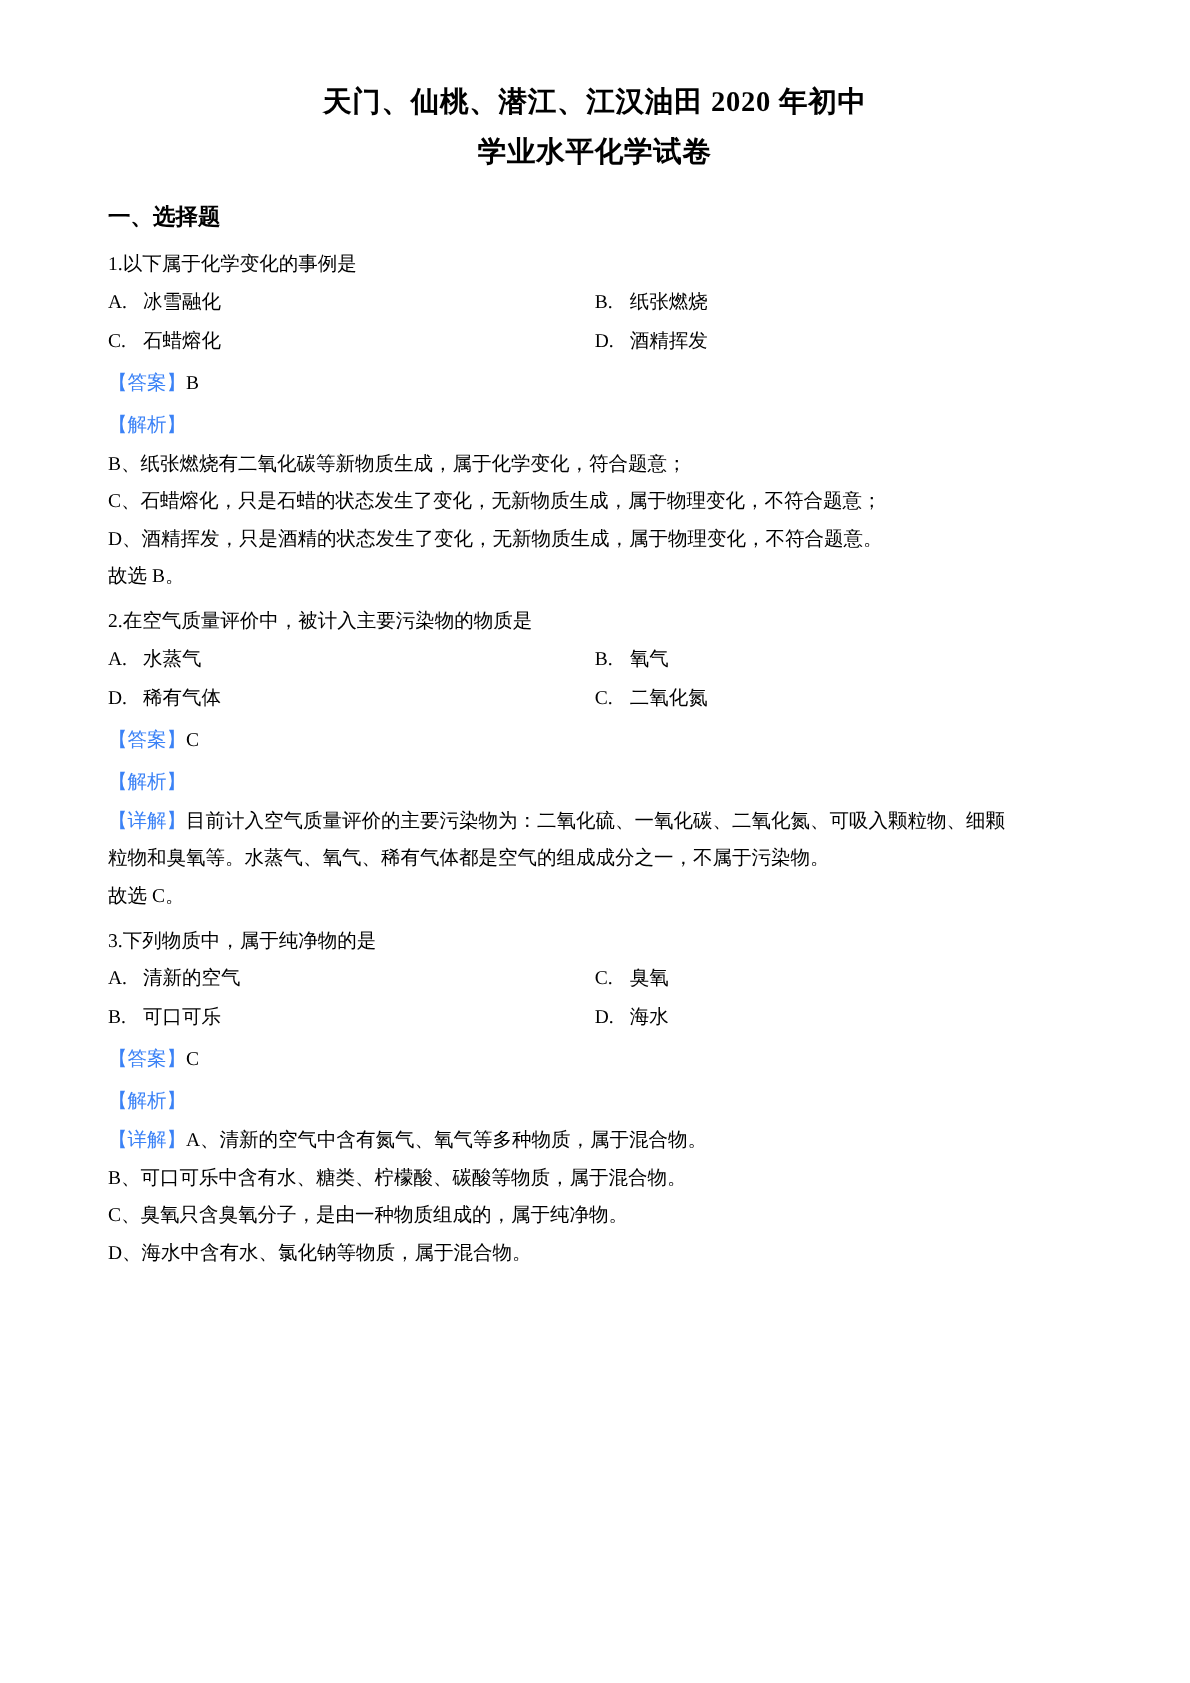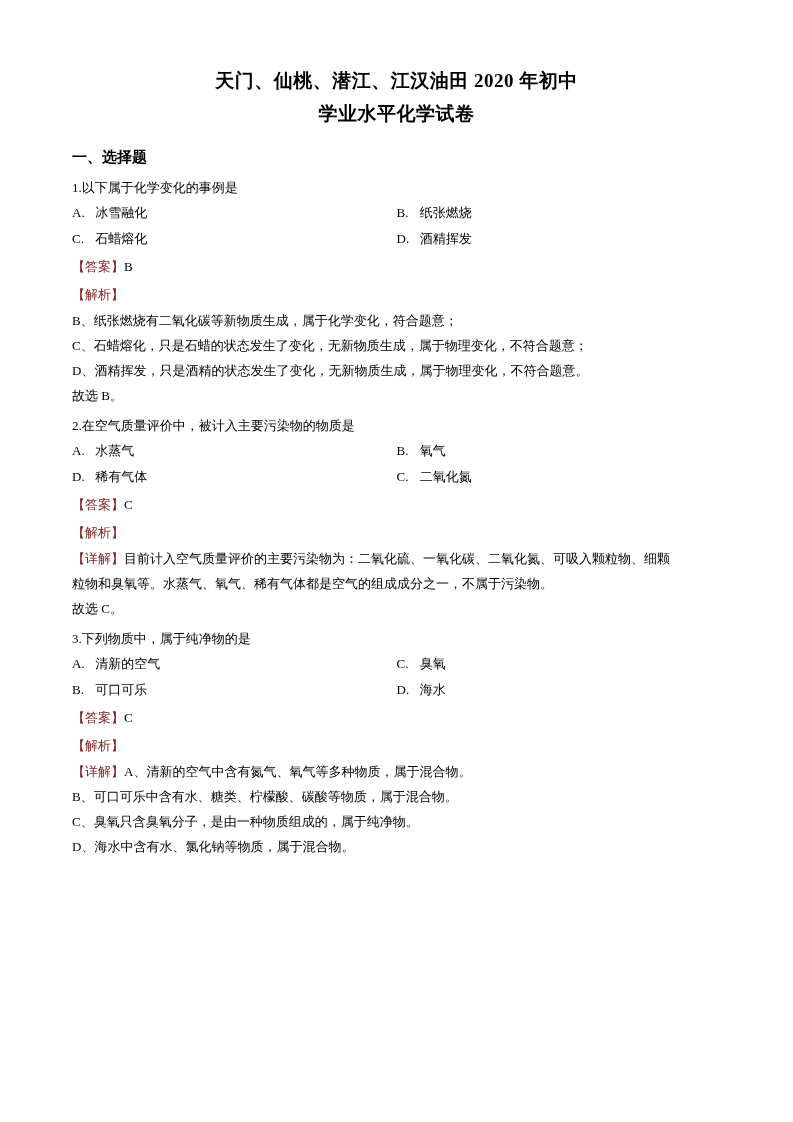--- a/index.html
+++ b/index.html
@@ -12,21 +12,21 @@
     height: 1122px;
     font-family: "Liberation Serif", "DejaVu Serif", serif;
     color: #000000;
     position: relative;
     overflow: hidden;
   }
   .page {
     width: 793px;
     height: 1122px;
     box-sizing: border-box;
-    padding: 48px 72px 40px 72px;
+    padding: 36px 72px 40px 72px;
     position: relative;
   }
   .title-block {
     text-align: center;
     margin-top: 16px;
     margin-bottom: 14px;
   }
   .title-line {
     font-family: "Liberation Serif", "DejaVu Serif", serif;
     font-weight: bold;
@@ -62,21 +62,21 @@
   .opt .lbl {
     display: inline-block;
     min-width: 20px;
   }
   .tag-line {
     font-size: 13px;
     line-height: 26px;
     margin-top: 2px;
   }
   .tag {
-    color: #7f1d1d;
+    color: #3b82f6;
   }
   .tag-ans-val {
     color: #000;
   }
   .para {
     font-size: 13px;
     line-height: 25px;
     text-align: justify;
   }
 </style>

